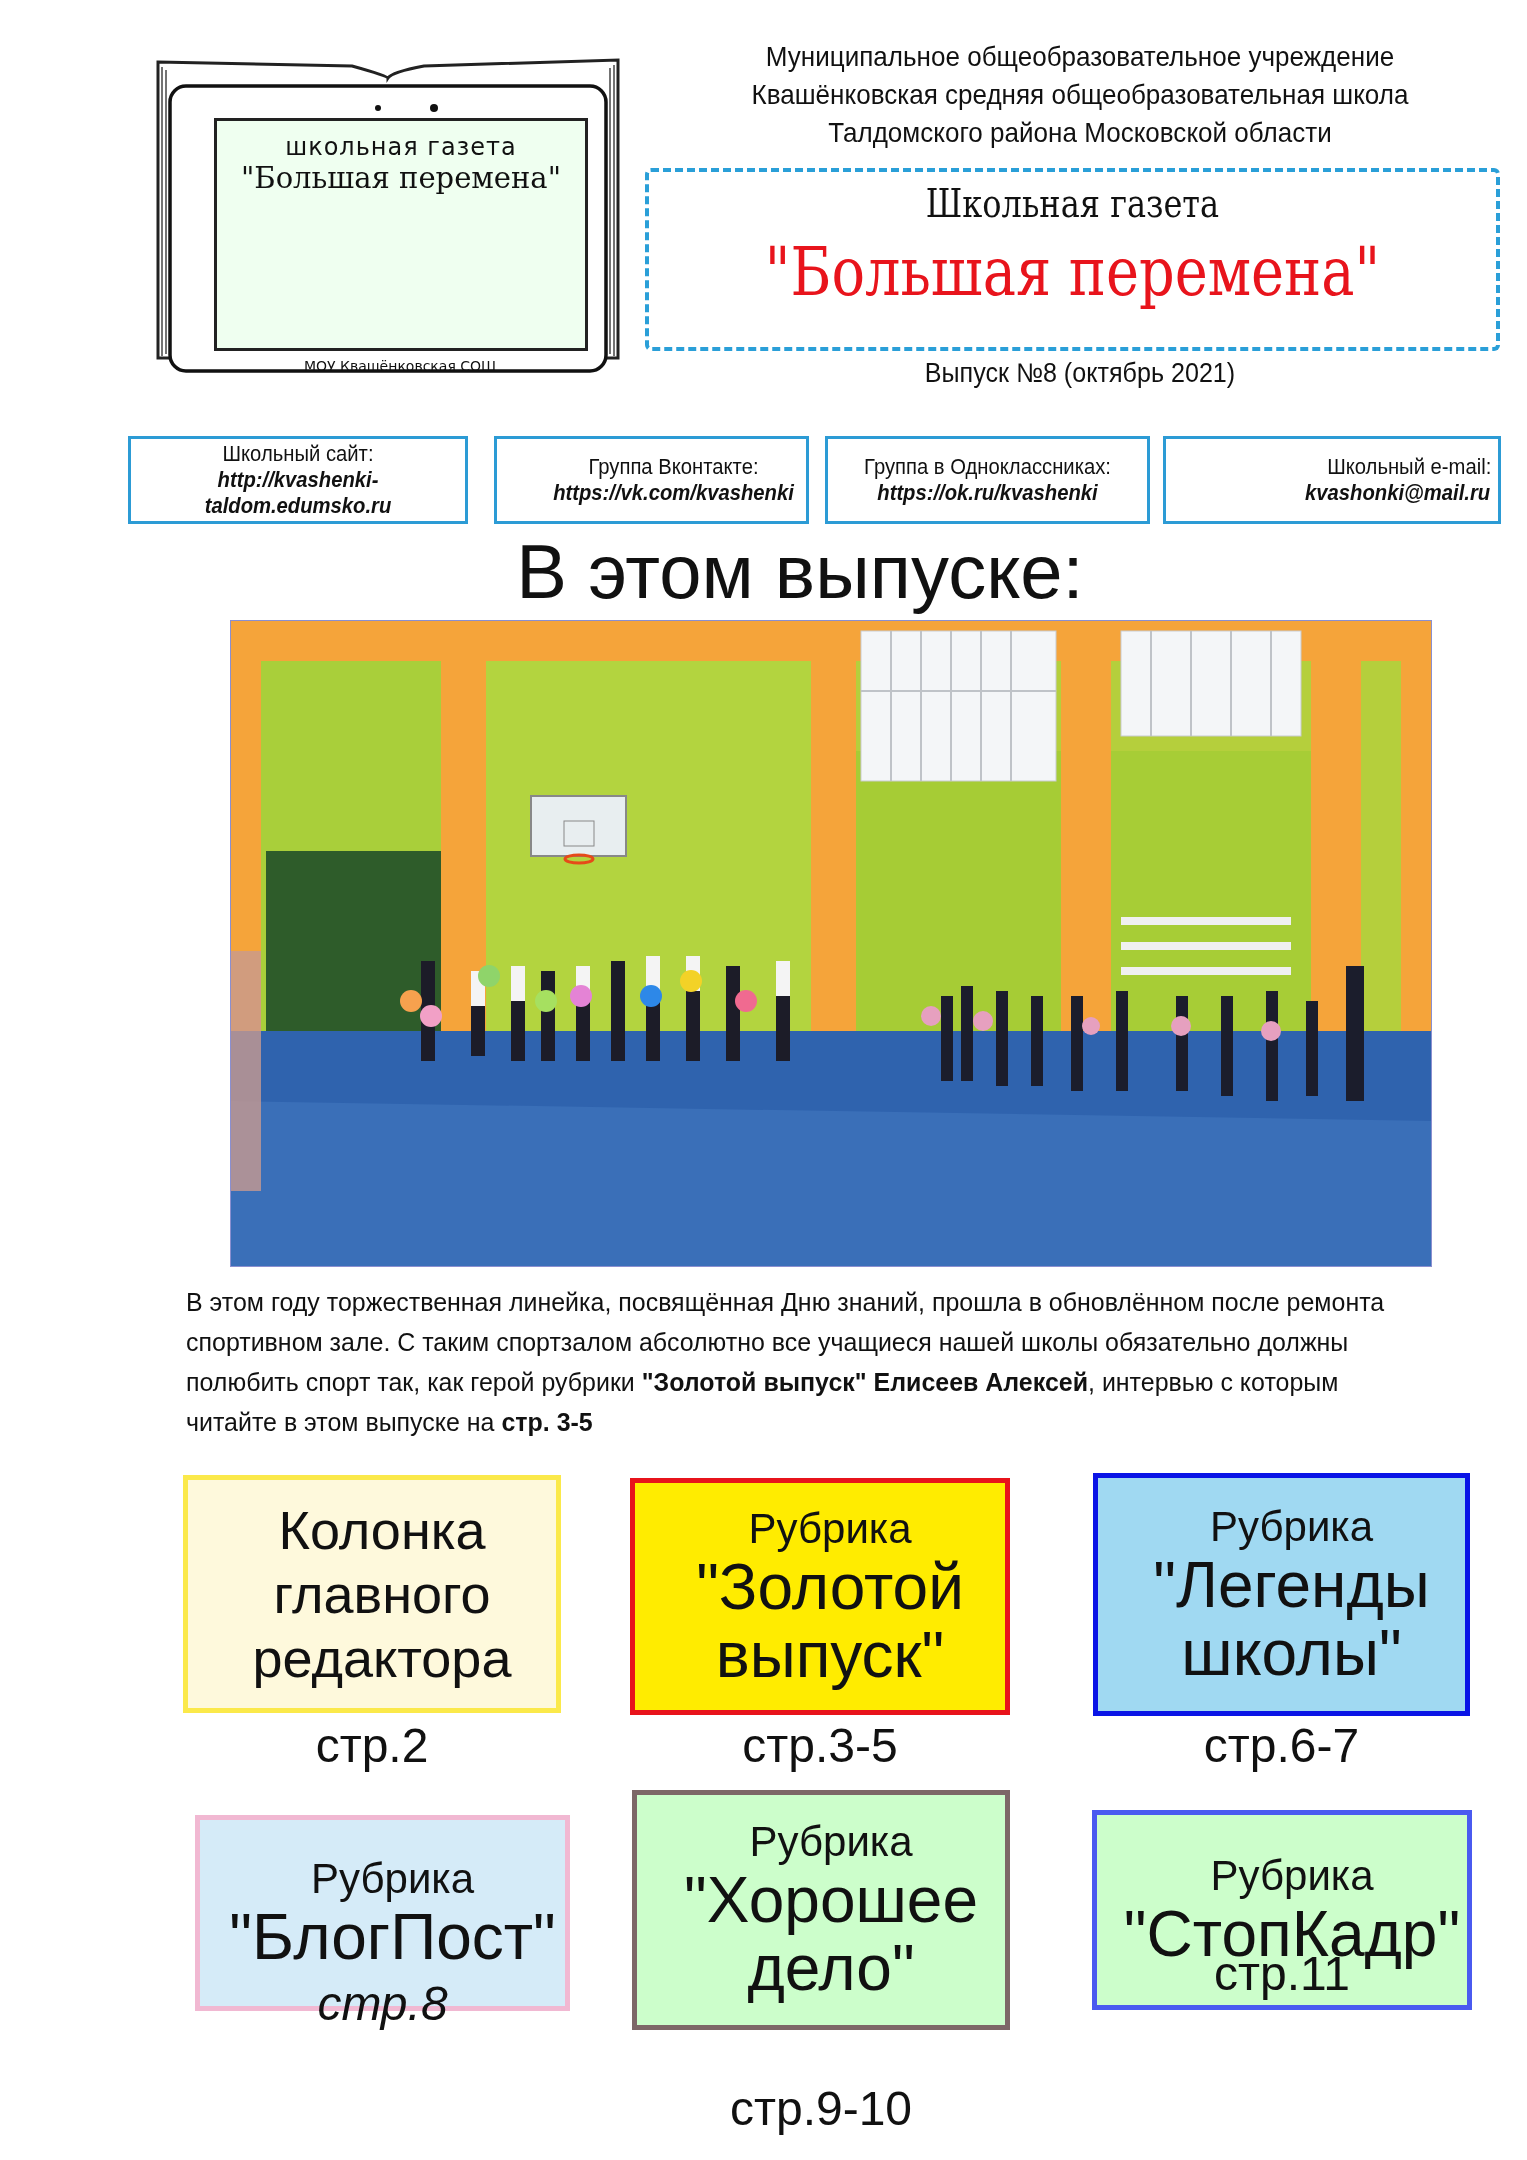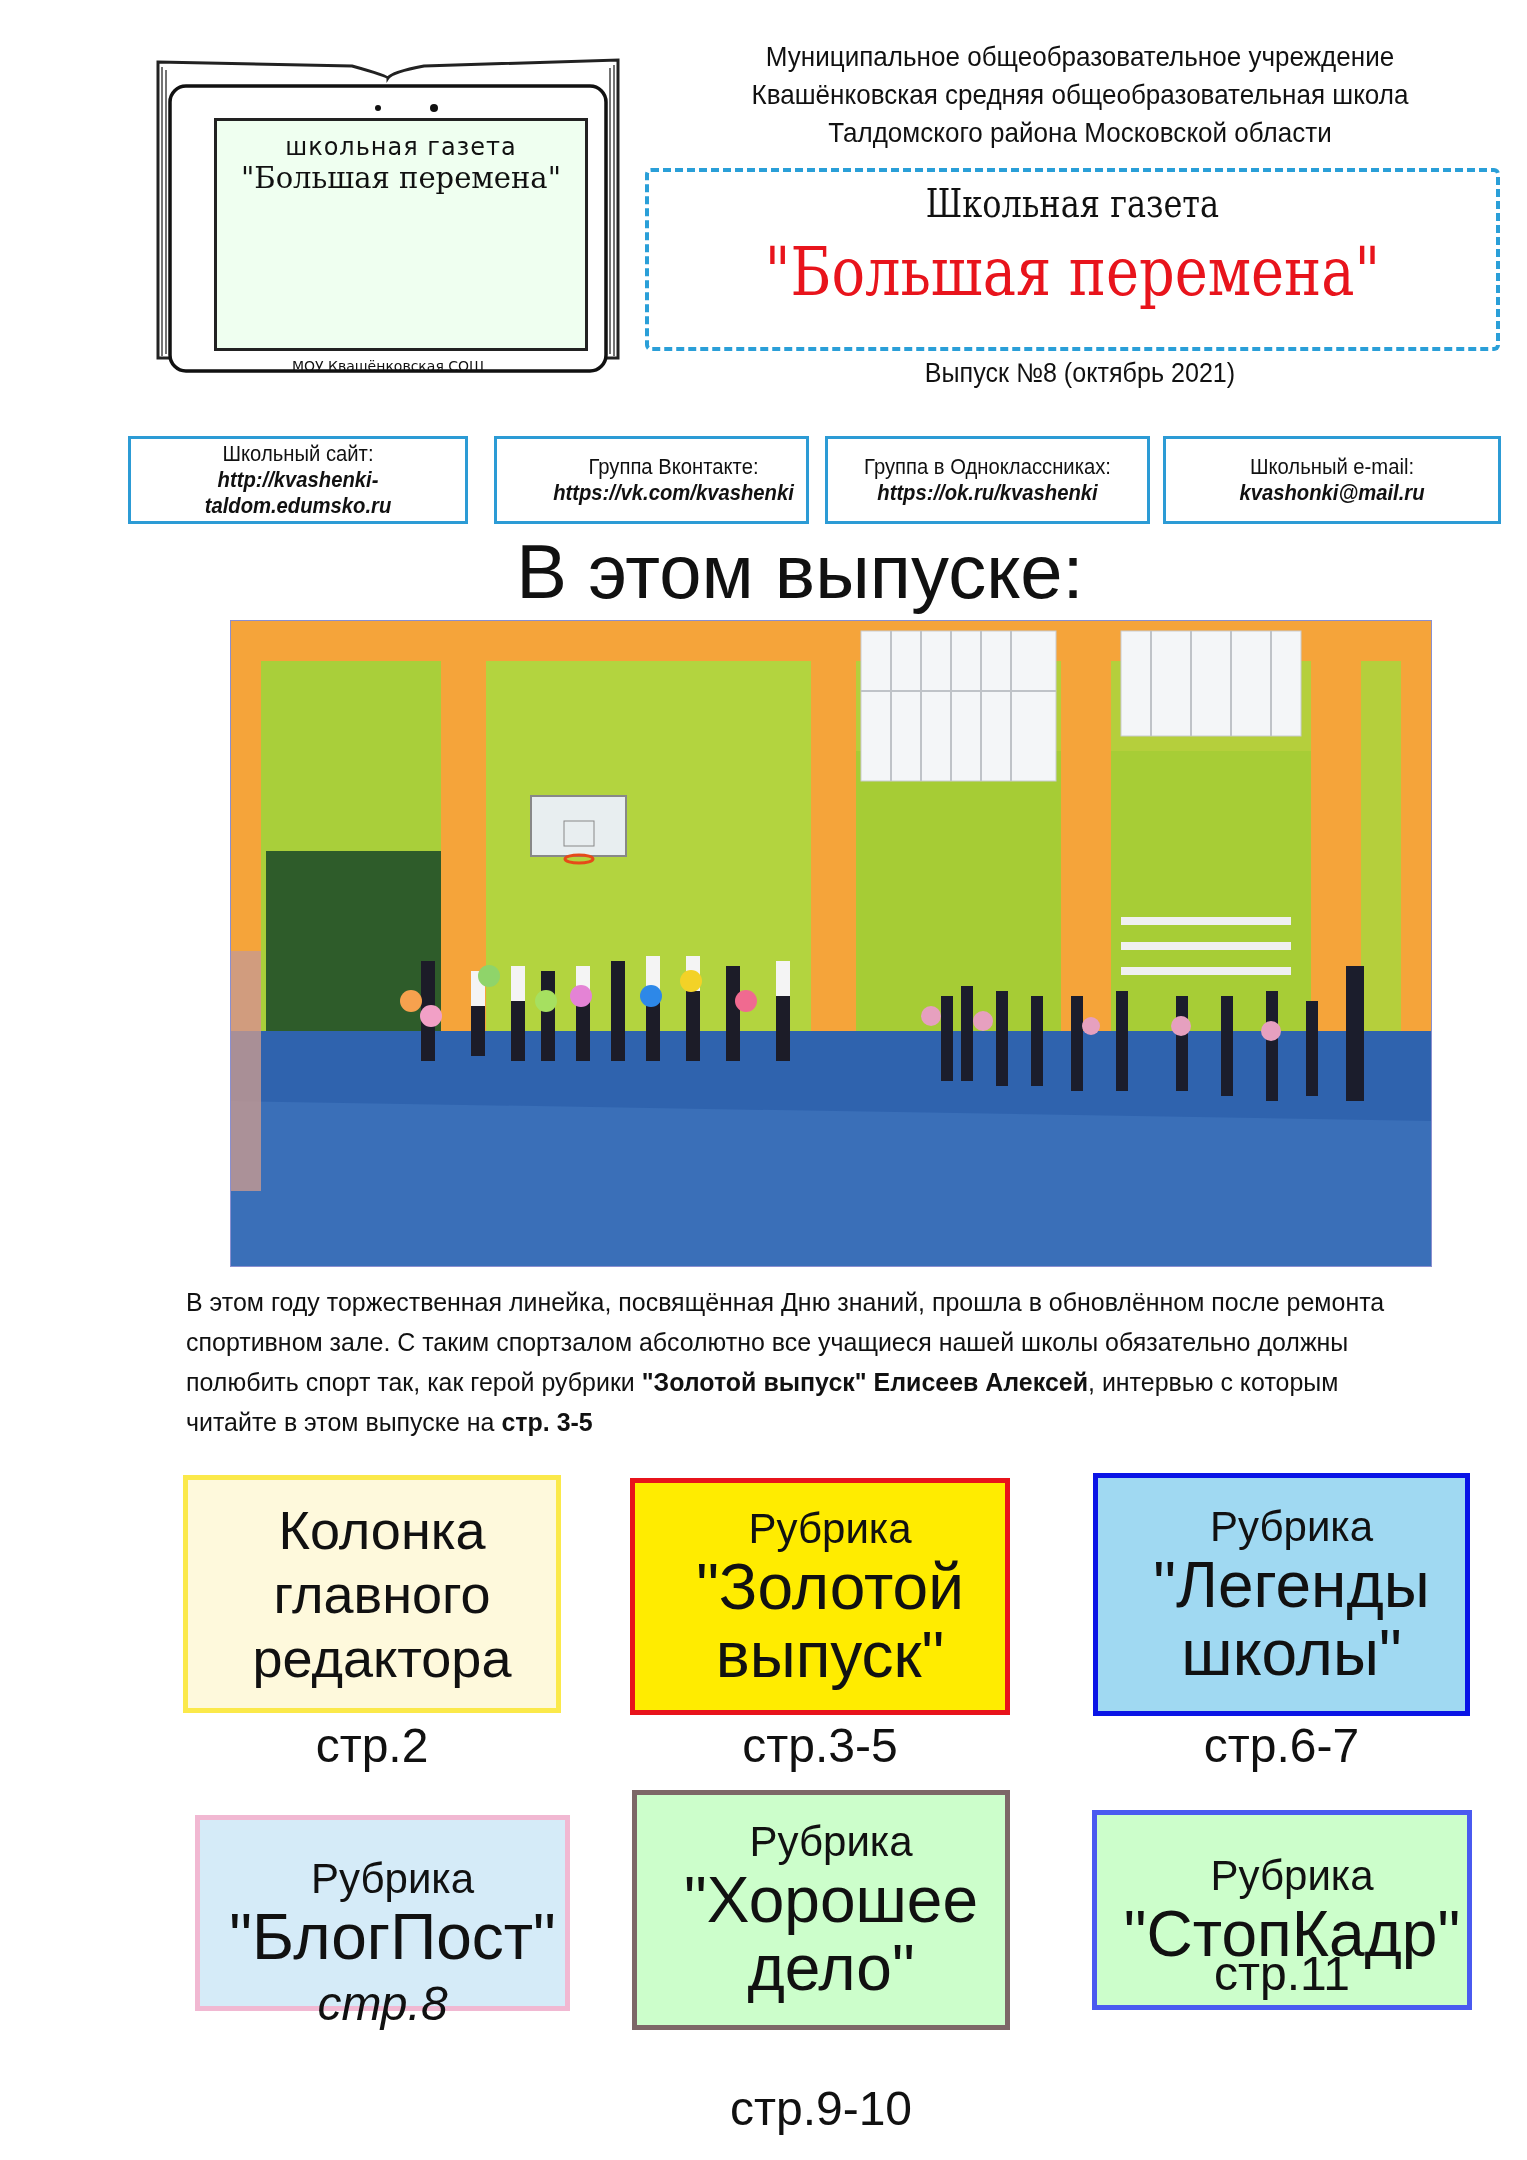--- a/index.html
+++ b/index.html
@@ -7,21 +7,21 @@
          font-family: "Liberation Sans", sans-serif; color: #111; }
   .abs { position: absolute; }
 
   
   .book { left: 152px; top: 58px; width: 472px; height: 330px; }
   .book svg { position: absolute; left: 0; top: 0; }
   .logo-screen { position: absolute; left: 62px; top: 60px; width: 374px; height: 233px;
                  background: #effff0; border: 3px solid #222; box-sizing: border-box; text-align: center; }
   .logo-line1 { font-family: "DejaVu Sans", sans-serif; font-size: 24px; margin-top: 12px; letter-spacing: 1px; }
   .logo-line2 { font-family: "DejaVu Serif", serif; font-size: 29px; margin-top: 0px; }
-  .logo-footer { position: absolute; left: 0; width: 472px; top: 300px; text-align: center;
+  .logo-footer { position: absolute; left: 12px; width: 472px; top: 300px; text-align: center;
                  font-family: "DejaVu Sans", sans-serif; font-size: 14px; }
 
   
   .org { left: 640px; top: 38px; width: 880px; text-align: center; font-size: 28px; line-height: 38px; transform: scaleX(0.93); transform-origin: center top; }
   .title-box { left: 645px; top: 168px; width: 855px; height: 183px; box-sizing: border-box;
                border: 4px dashed #2a9fd8; border-radius: 6px; text-align: center; }
   .title-sub { font-family: "DejaVu Serif", serif; font-size: 40px; margin-top: 8px; transform: scaleX(0.8); }
   .title-main { font-family: "DejaVu Serif", serif; font-size: 68px; color: #e8141c; margin-top: 6px; transform: scaleX(0.82); white-space: nowrap; }
   .issue { left: 640px; top: 358px; width: 880px; text-align: center; font-size: 27px; transform: scaleX(0.93); }
 
@@ -86,21 +86,21 @@
   <div class="val">taldom.edumsko.ru</div>
 </div>
 <div class="abs contact" style="left:494px;width:315px;padding-left:44px;">
   <div class="lbl">Группа Вконтакте:</div>
   <div class="val">https://vk.com/kvashenki</div>
 </div>
 <div class="abs contact" style="left:825px;width:325px;">
   <div class="lbl">Группа в Одноклассниках:</div>
   <div class="val">https://ok.ru/kvashenki</div>
 </div>
-<div class="abs contact" style="left:1163px;width:338px;">
+<div class="abs contact" style="left:1163px;width:338px;align-items:flex-end;">
   <div class="lbl">Школьный e-mail:</div>
   <div class="val">kvashonki@mail.ru</div>
 </div>
 
 <div class="abs heading">В этом выпуске:</div>
 
 <div class="abs photo">
   <svg width="1200" height="645" viewBox="0 0 1200 645">
     <rect x="0" y="0" width="1200" height="645" fill="#b5cf3c"></rect>
 

